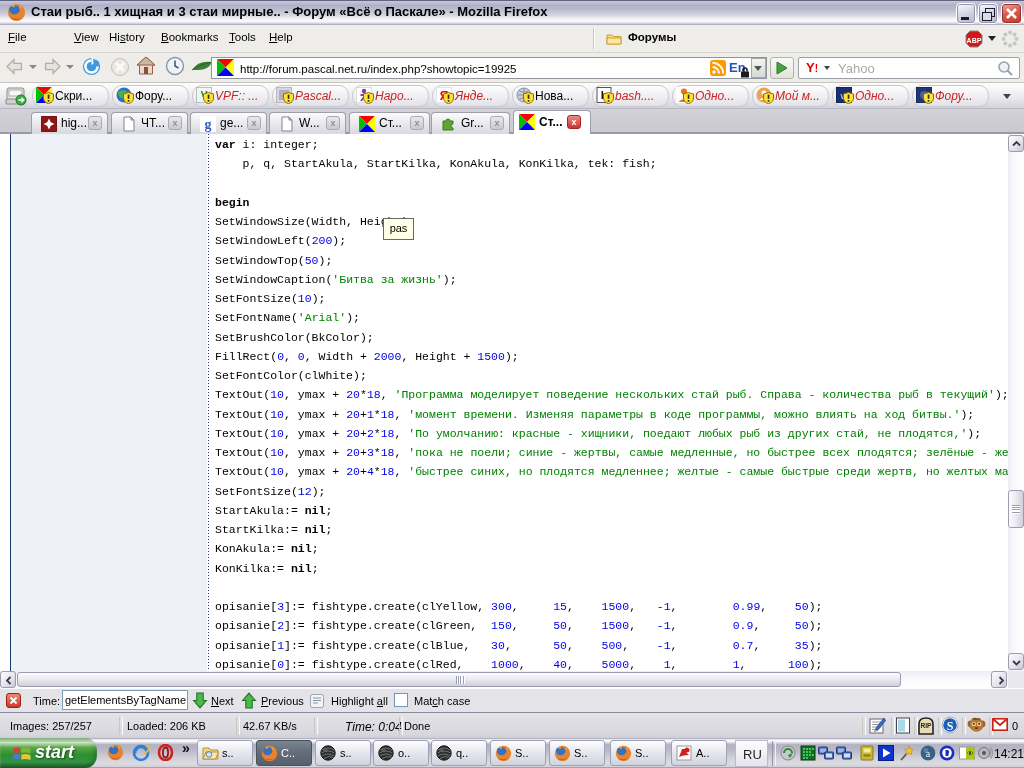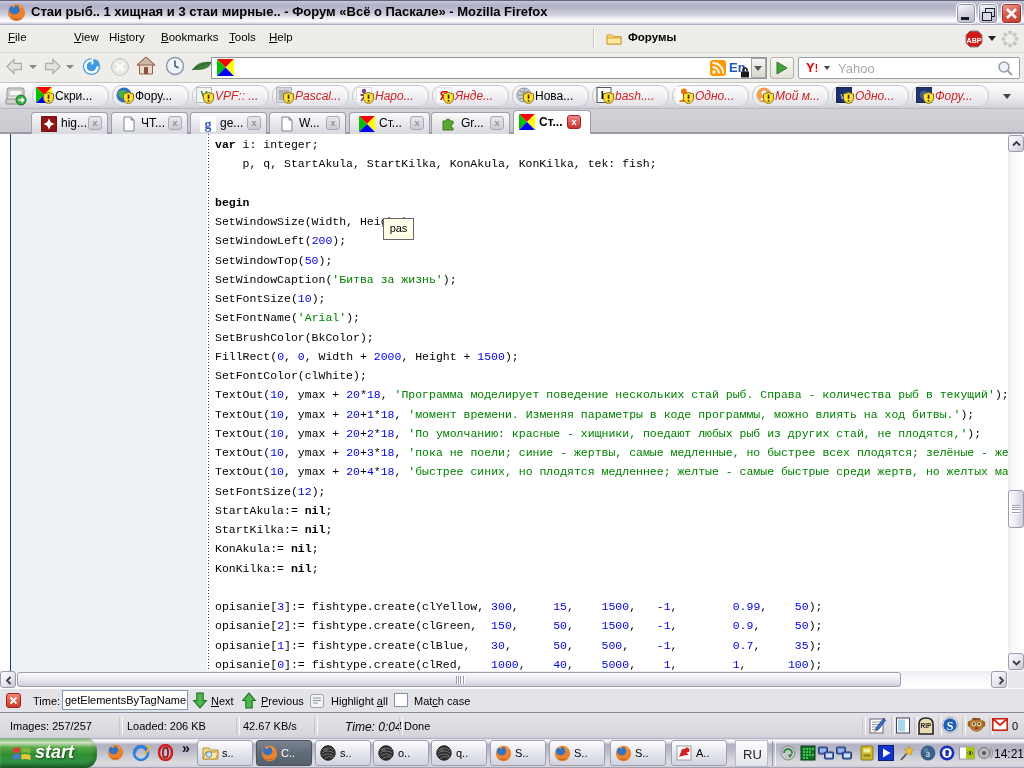--- a/index.html
+++ b/index.html
@@ -151,20 +151,21 @@
       <path d="M2 12 Q10 6 22 4" stroke="#2c5c28" stroke-width="0.8" fill="none"></path>
     </svg>
   <div class="abs" style="left:211px;top:57px;width:556px;height:22px;background:#fff;border:1px solid #8e959e;box-sizing:border-box;"></div>
   <svg class="abs" style="left:217px;top:59px;" width="17" height="17" viewBox="0 0 16 16">
       <rect width="16" height="16" fill="#fff"></rect>
       <polygon points="0,0 16,0 8,8" fill="#ff0000"></polygon>
       <polygon points="0,0 8,8 0,16" fill="#00c000"></polygon>
       <polygon points="16,0 16,16 8,8" fill="#ffff00"></polygon>
       <polygon points="0,16 8,8 16,16" fill="#0000ff"></polygon>
     </svg>
+  <div class="abs" style="left:240px;top:63px;font-size:11.5px;color:#000;">http://forum.pascal.net.ru/index.php?showtopic=19925</div>
   <svg class="abs" style="left:710px;top:60px;" width="16" height="16" viewBox="0 0 16 16">
       <rect width="16" height="16" rx="3" fill="#f90"></rect>
       <circle cx="4" cy="12" r="1.8" fill="#fff"></circle>
       <path d="M2.5 7 A6.5 6.5 0 0 1 9 13.5 M2.5 2.8 A10.7 10.7 0 0 1 13.2 13.5" stroke="#fff" stroke-width="1.9" fill="none"></path>
     </svg>
   <div class="abs" style="left:729px;top:60px;font-size:13px;font-weight:bold;color:#2255bb;">En</div>
   <svg class="abs" style="left:740px;top:67px;" width="10" height="11" viewBox="0 0 10 11">
       <rect x="1" y="4.5" width="8" height="6" fill="#1a1a1a"></rect>
       <path d="M3 4.5 V3 a2 2 0 0 1 4 0 V4.5" stroke="#1a1a1a" stroke-width="1.6" fill="none"></path>
     </svg>

